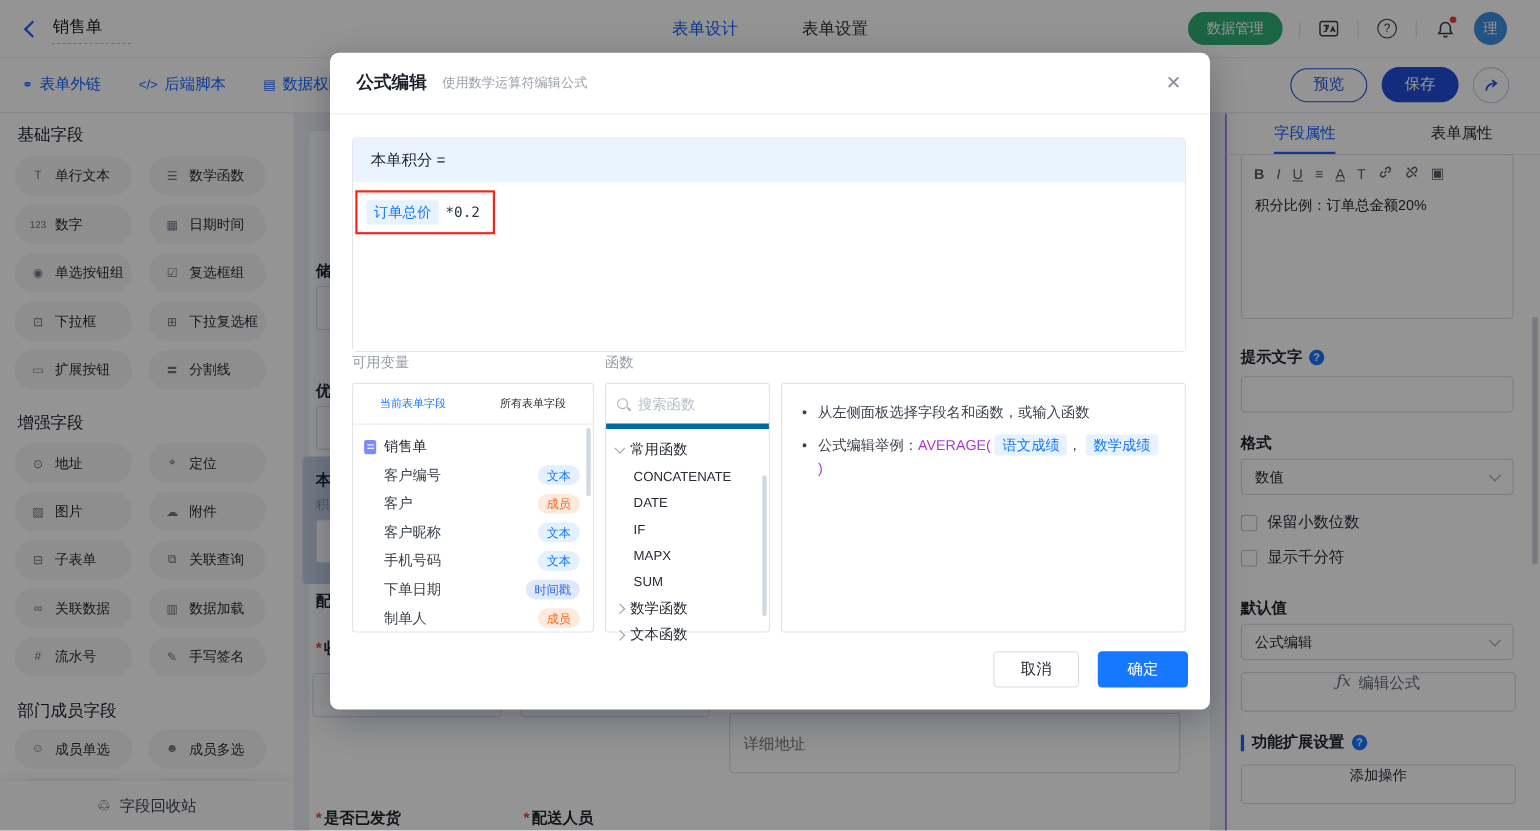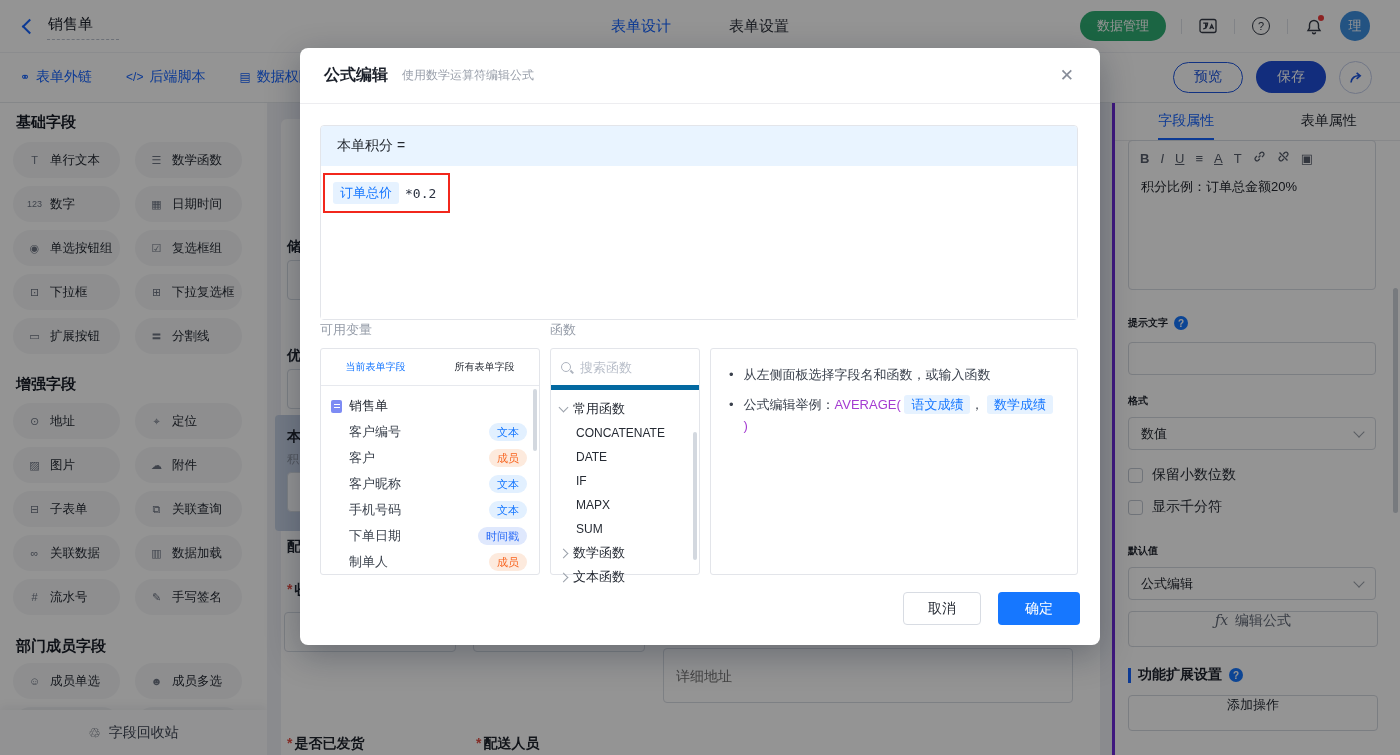--- a/index.html
+++ b/index.html
@@ -25,43 +25,43 @@
   .toolbar{position:absolute;left:0;top:52px;right:0;height:50px;background:#fff;border-bottom:1px solid #e6e8ec;display:flex;align-items:center;z-index:1}
   .tl-links{display:flex;align-items:center;gap:34px;padding-left:20px}
   .tl-link{display:flex;align-items:center;gap:6px;font-size:14px;color:#1664ff;cursor:pointer}
   .tl-link .g{font-size:12px;line-height:1}
   .tl-right{margin-left:auto;display:flex;align-items:center;gap:13px;padding-right:28px}
   .btn-prev{height:31px;padding:0 20px;border:1px solid #1e56e0;border-radius:16px;background:#fff;color:#1e56e0;font-size:14px;display:flex;align-items:center}
   .btn-save{height:32px;padding:0 21px;border:none;border-radius:16px;background:#1f4fd8;color:#fff;font-size:14px;display:flex;align-items:center}
   .btn-share{width:33px;height:33px;border:1px solid #c3cde9;border-radius:50%;background:#fff;display:flex;align-items:center;justify-content:center}
   
   .sidebar{position:absolute;left:0;top:103px;width:267px;bottom:0;background:#fff;border-right:1px solid #e6e8ec;overflow:hidden}
-  .sec-title{position:absolute;left:16px;font-size:15px;font-weight:bold;color:#171c26}
+  .sec-title{position:absolute;left:16px;font-size:15px;font-weight:normal;color:#171c26}
   .fpill{position:absolute;width:107px;height:36px;border-radius:18px;background:#f4f5f7;display:flex;align-items:center;gap:7px;padding-left:13px;box-sizing:border-box;cursor:pointer}
   .fpill .g{font-size:11px;color:#6e7584;width:17px;text-align:center;flex:none}
   .fpill .lb{font-size:12.5px;color:#262b34;white-space:nowrap}
   .recycle{position:absolute;left:0;right:0;bottom:0;height:45px;background:#fcfcfd;box-shadow:0 -3px 10px rgba(20,30,50,.07);display:flex;align-items:center;justify-content:center;gap:8px;font-size:14px;color:#3e4554;z-index:3}
   .recycle .g{font-size:14px;color:#5a6270}
   
   .canvas{position:absolute;left:267px;top:103px;right:285px;bottom:0;background:#eef0f4}
   .card{position:absolute;left:14px;top:16px;right:15px;bottom:-10px;background:#fff;border-radius:6px}
   .cv-label{position:absolute;font-size:14px;color:#20252e;font-weight:bold}
   .cv-label.req::before{content:"*";color:#e34d43;margin-right:2px}
   .cv-input{position:absolute;background:#fff;border:1px solid #d8dce3;border-radius:4px;box-sizing:border-box}
   .selblock{position:absolute;left:-6px;top:296px;width:302px;height:116px;background:#c7d2e6;border-radius:4px}
   .cv-sub{position:absolute;font-size:12px;color:#8d94a0}
   .cv-ph{color:#9aa1ad;font-size:14px;padding:8px 12px;border:1px solid #d8dce3;border-radius:4px;background:#fff;position:absolute;box-sizing:border-box;outline:none;font-family:inherit}
   
-  .props{position:absolute;right:0;top:103px;width:285px;bottom:0;background:#fff;border-left:3px solid #6d28d9}
+  .props{position:absolute;right:0;top:103px;width:285px;bottom:0;background:#fff;border-left:1px solid #6d28d9}
   .p-tabs{height:37px;display:flex;border-bottom:1px solid #e9eaee}
   .p-tab{flex:1;display:flex;align-items:flex-start;justify-content:center;font-size:14px;color:#262b34;padding-top:9px;cursor:pointer}
   .p-tab span{padding-bottom:8px}
   .p-tab.on span{color:#1664ff;border-bottom:2px solid #1664ff}
   .p-abs{position:absolute;left:13px}
-  .p-lbl{font-size:10px;font-weight:bold;color:#1c212b;display:flex;align-items:center;gap:6px}
+  .p-lbl{font-size:14px;font-weight:bold;color:#1c212b;display:flex;align-items:center;gap:6px}
   .help-dot{width:14px;height:14px;border-radius:50%;background:#1677ff;color:#fff;font-size:10px;display:inline-flex;align-items:center;justify-content:center}
   .help-dot::after{content:"?"}
   .p-input{width:248px;height:33px;border:1px solid #d5d9e0;border-radius:4px;background:#fff;box-sizing:border-box;outline:none;font-family:inherit}
   .p-select{width:248px;height:33px;border:1px solid #d5d9e0;border-radius:4px;background:#fff;box-sizing:border-box;display:flex;align-items:center;padding:0 12px;font-size:13px;color:#23272f;justify-content:space-between;cursor:pointer}
   .chev{width:7px;height:7px;border-right:1.5px solid #9aa0aa;border-bottom:1.5px solid #9aa0aa;transform:rotate(45deg);margin-top:-4px}
   .p-check{display:flex;align-items:center;gap:9px;font-size:14px;color:#262b34;cursor:pointer}
   .cbox{width:15px;height:15px;border:1px solid #c2c8d2;border-radius:3px;background:#fff;box-sizing:border-box}
   .p-btn{width:248px;height:34px;border:1px solid #d5d9e0;border-radius:4px;background:#fff;display:flex;justify-content:center;gap:7px;font-size:14px;color:#646b79;cursor:pointer}
   .editor{position:absolute;left:13px;top:37px;width:248px;height:150px;border:1px solid #d8dce3;border-radius:4px;box-sizing:border-box}
   .ed-bar{display:flex;align-items:center;gap:11px;padding:9px 11px 4px;color:#565d6b;font-size:13px}

